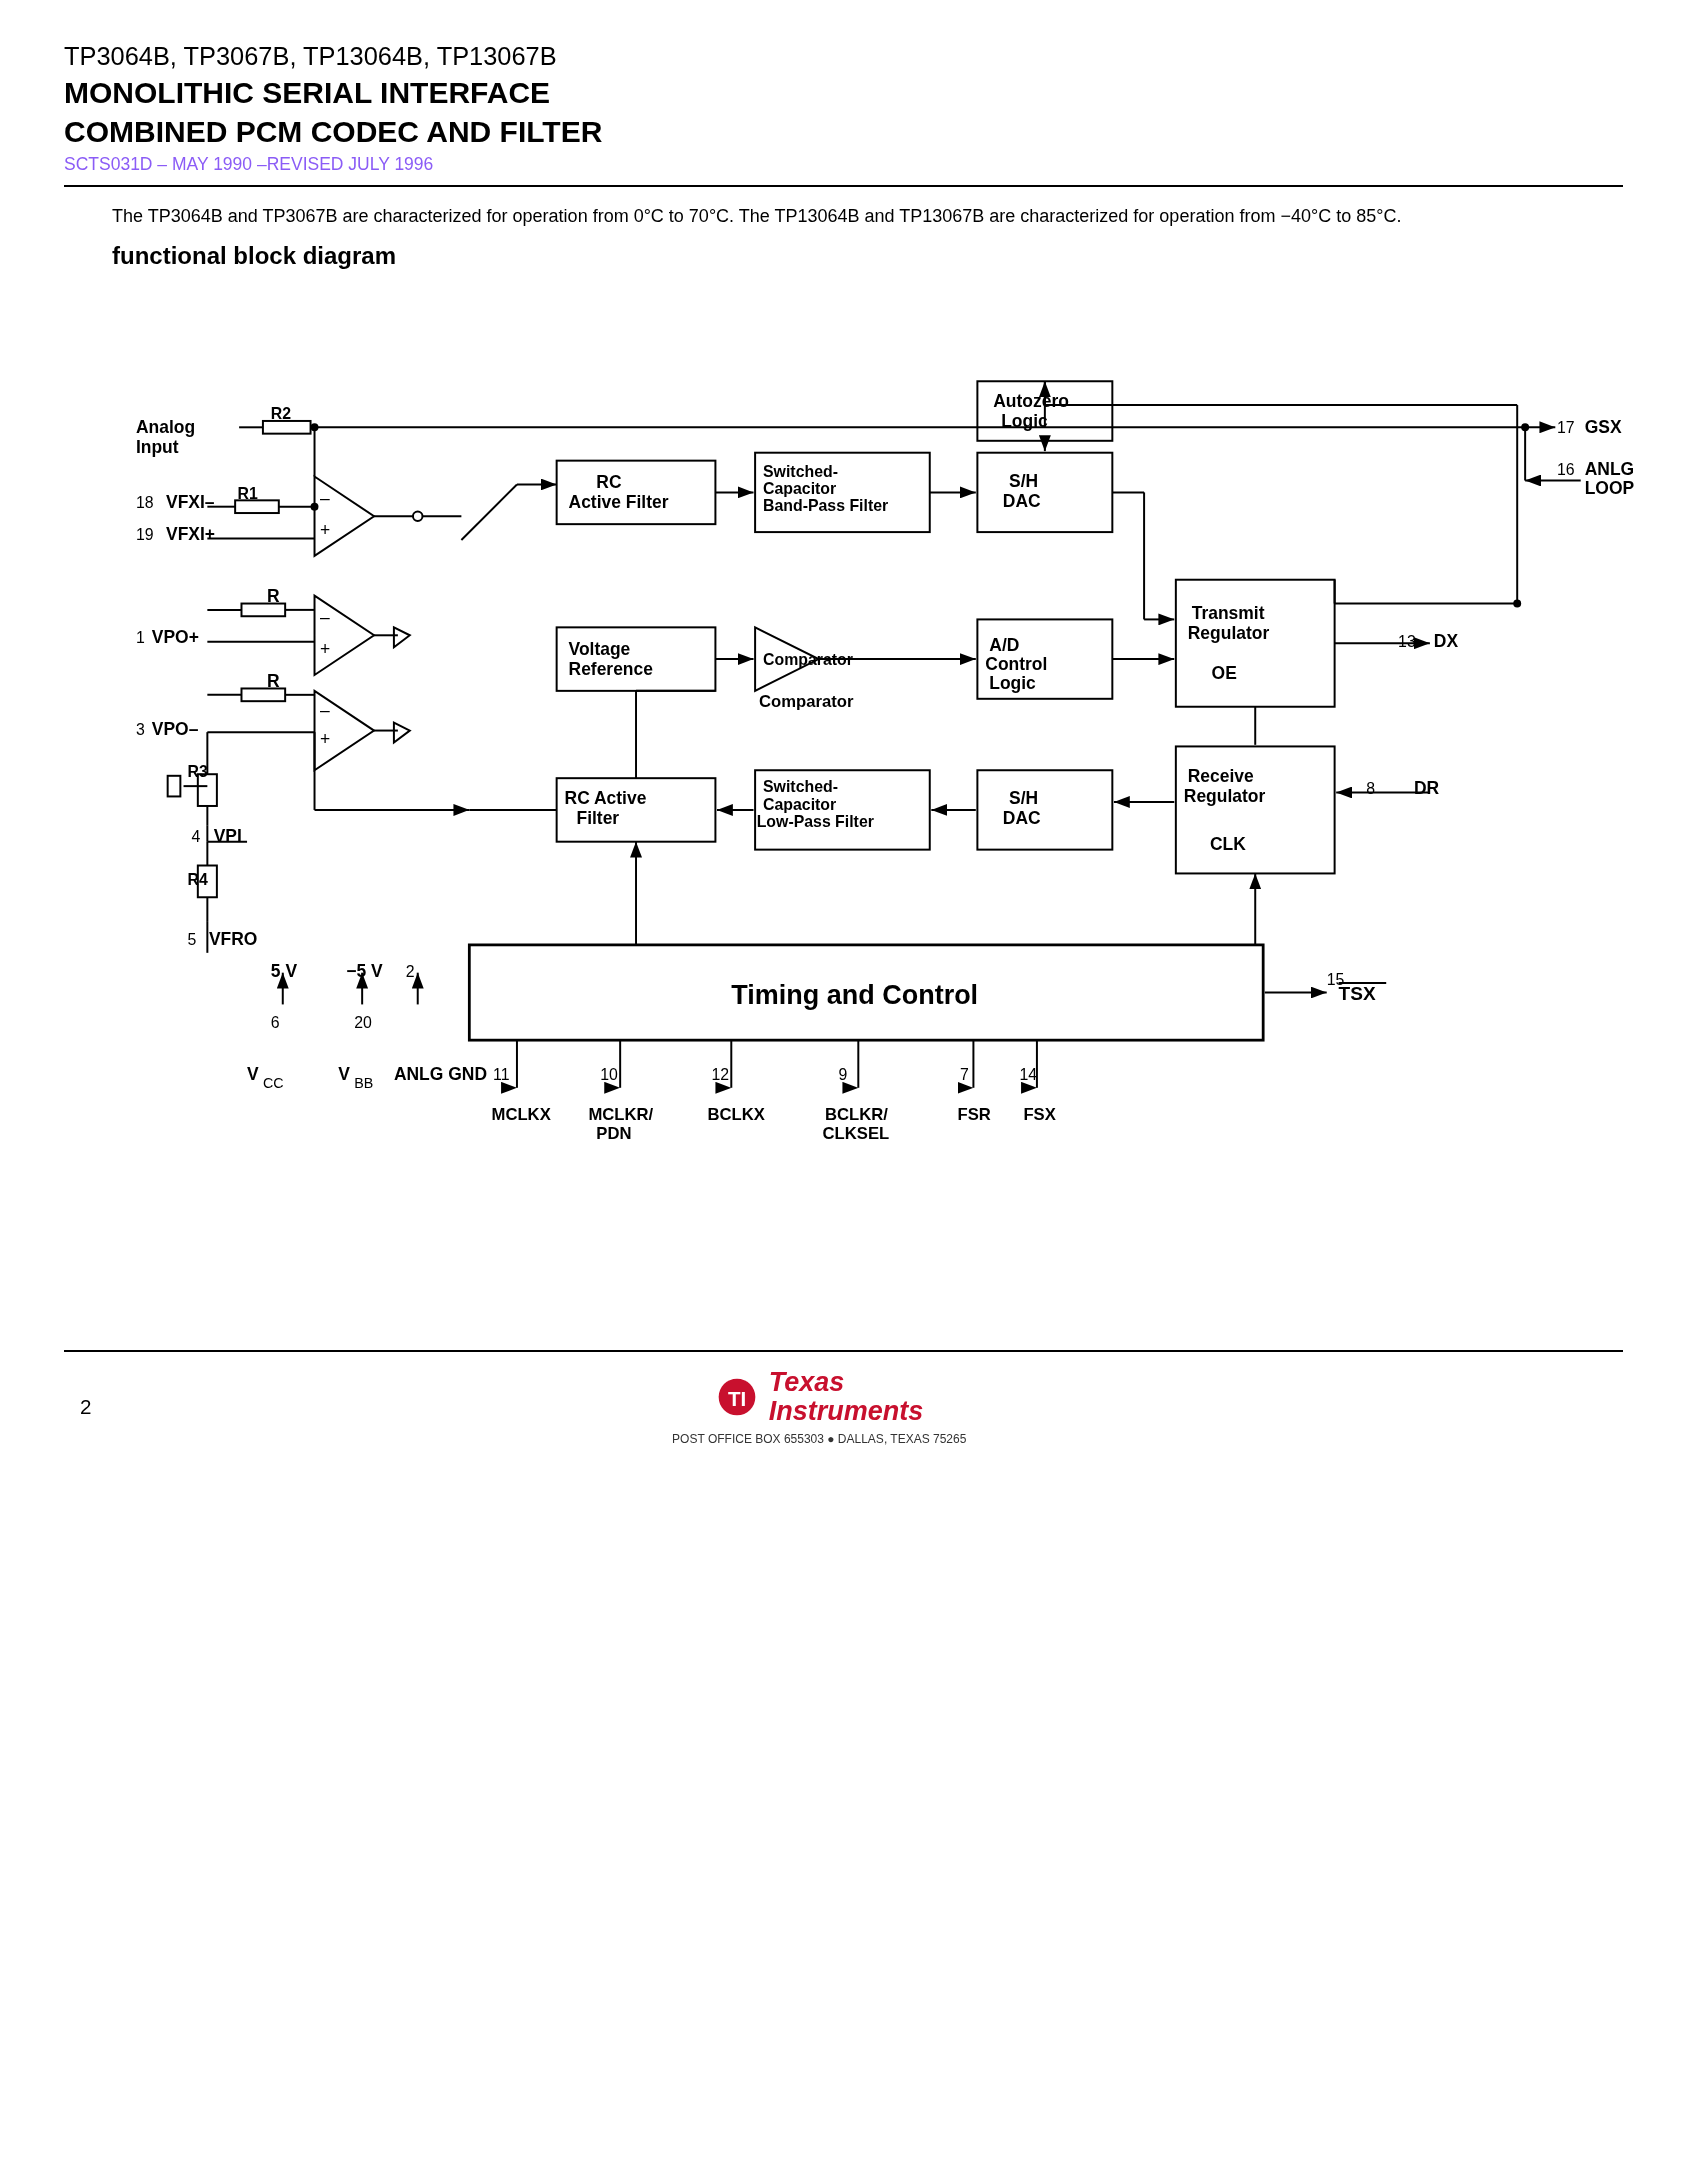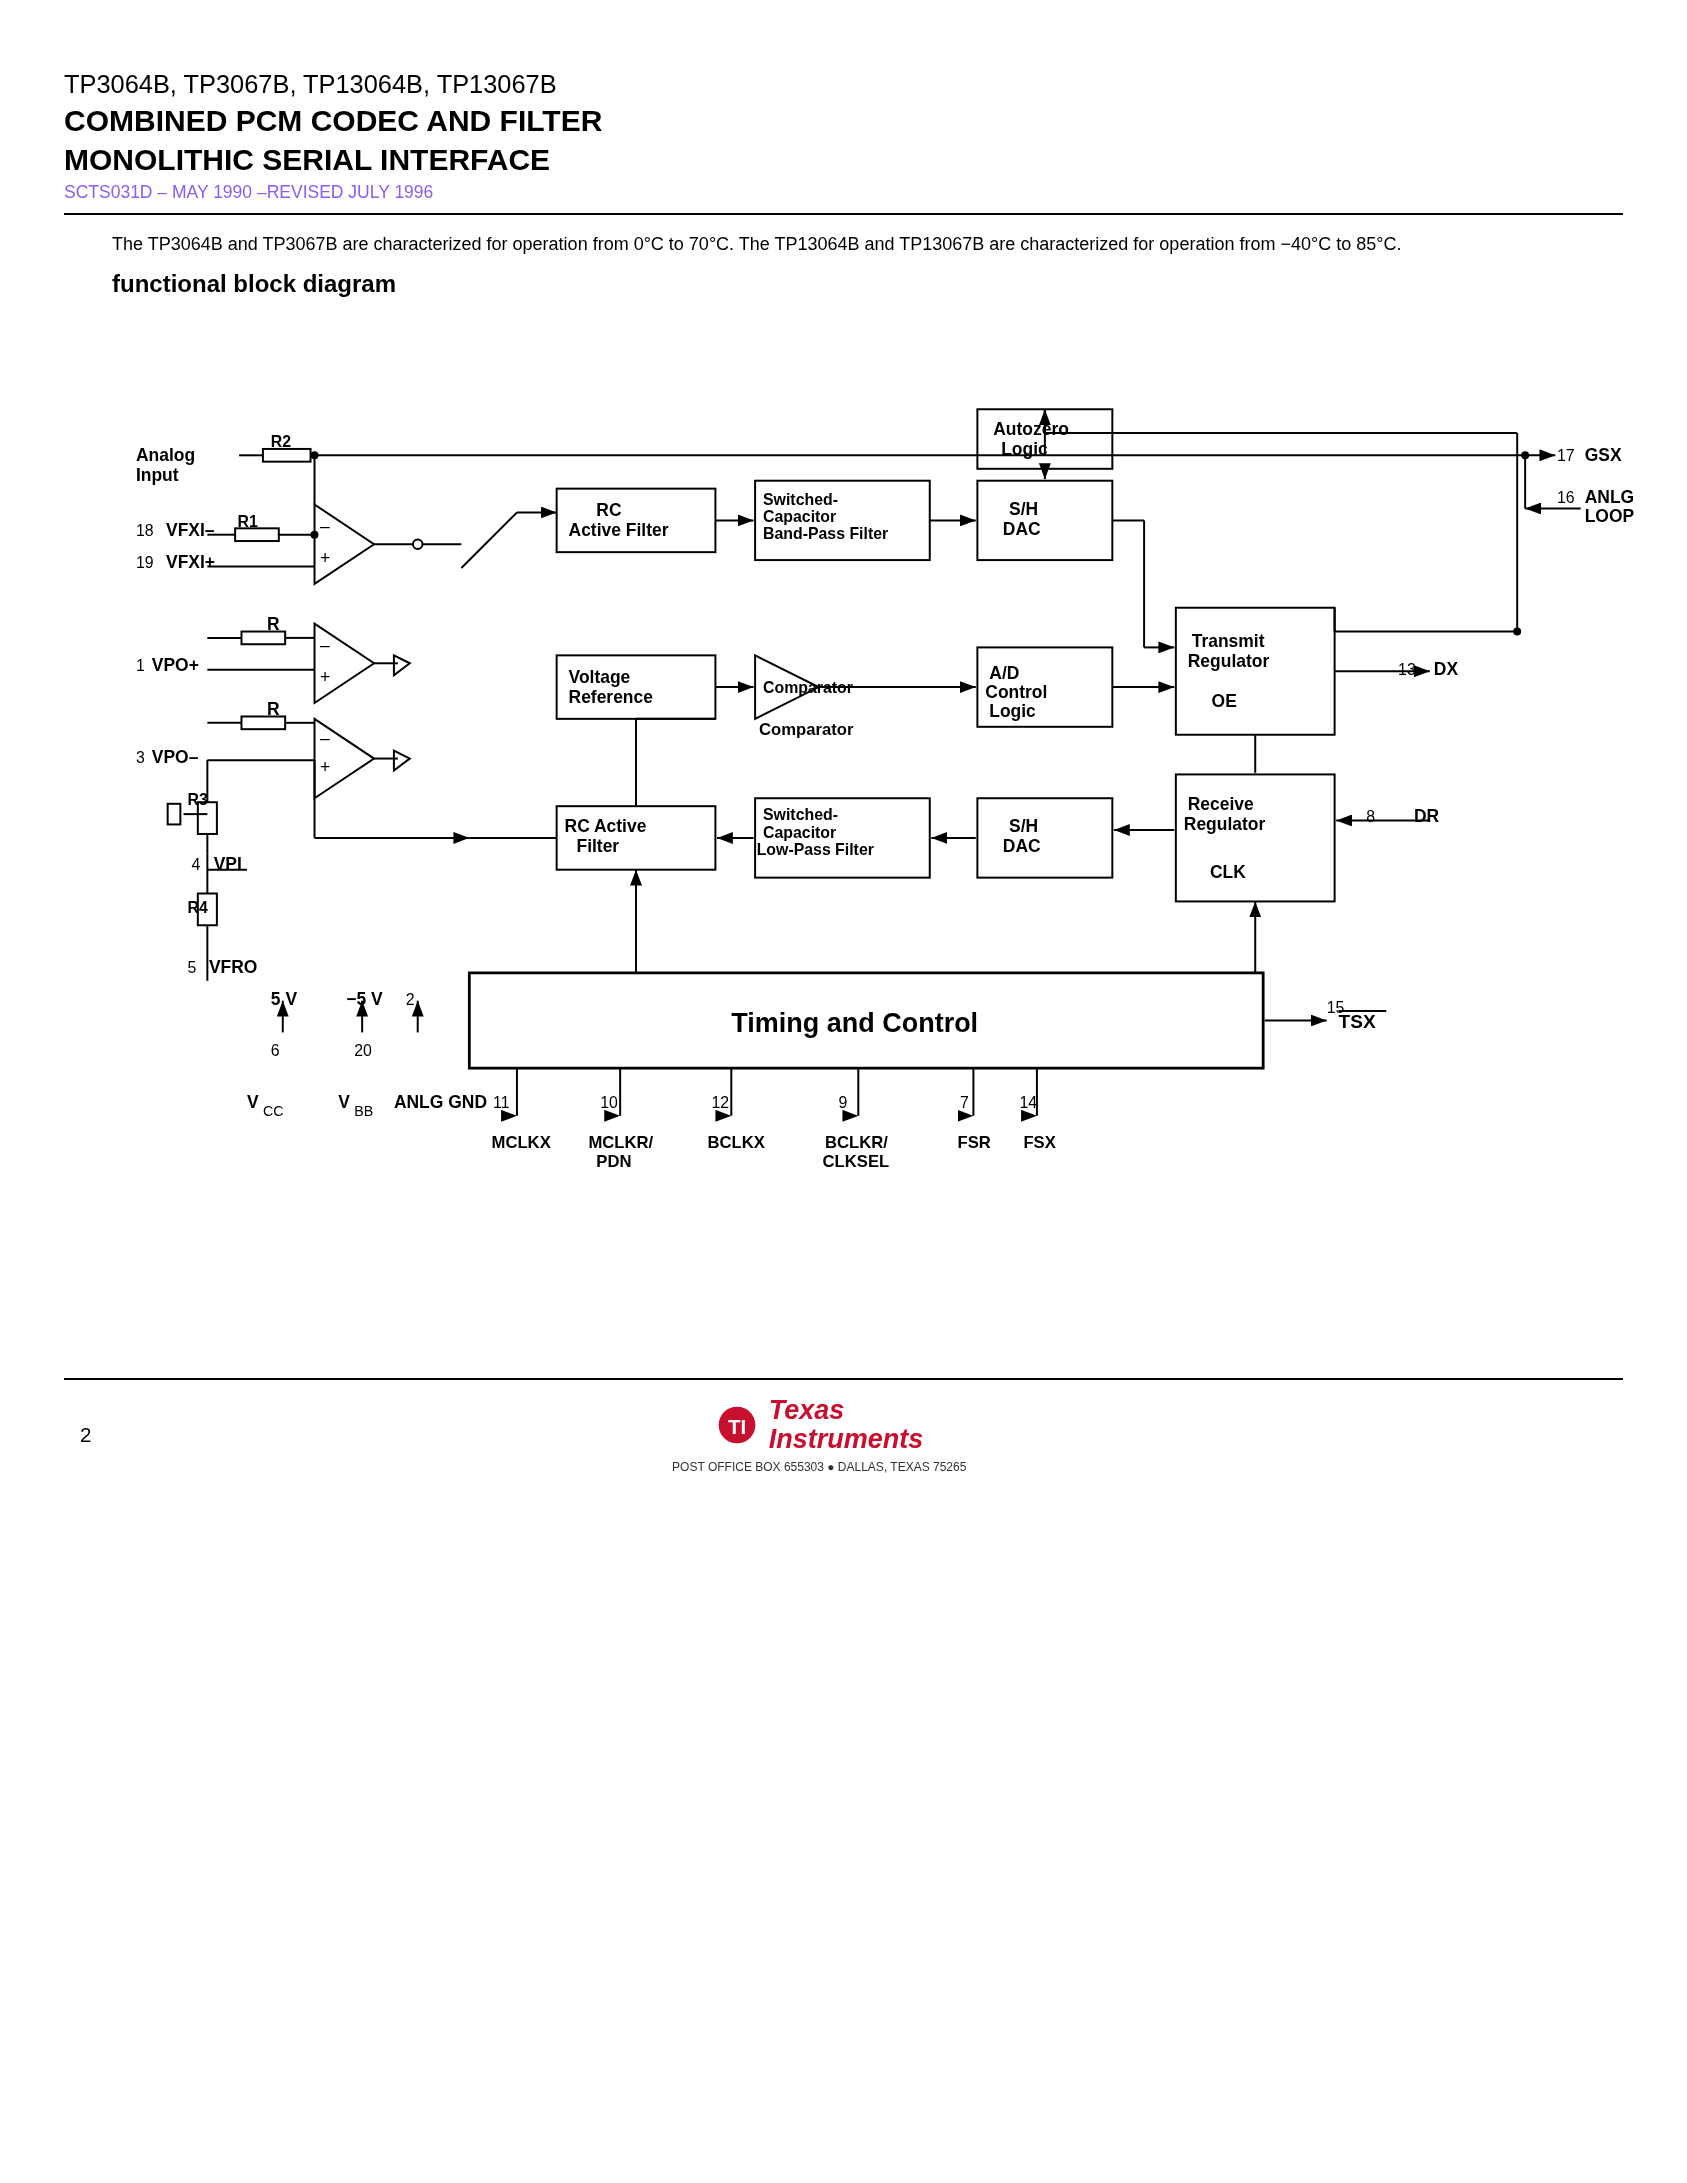--- a/index.html
+++ b/index.html
@@ -7,21 +7,21 @@
       width: 1687px;
       height: 2183px;
       background: #fff;
       font-family: Arial, sans-serif;
       position: relative;
       overflow: hidden;
     }
     .page {
       width: 1687px;
       height: 2183px;
-      padding: 68px 64px;
+      padding: 40px 64px;
       position: relative;
     }
     
     .header-title {
       font-size: 25.4px;
       font-weight: normal;
       line-height: 1.3;
     }
     .header-bold {
       font-size: 30px;
@@ -109,22 +109,22 @@
       line-height: 1.1;
     }
   </style>
 </head>
 <body>
 
 <div class="page">
 
   <div>
     <div class="header-title">TP3064B, TP3067B, TP13064B, TP13067B</div>
+    <div class="header-bold">MONOLITHIC SERIAL INTERFACE</div>
     <div class="header-bold">COMBINED PCM CODEC AND FILTER</div>
-    <div class="header-bold">MONOLITHIC SERIAL INTERFACE</div>
     <div class="header-subtitle">SCTS031D – MAY 1990 –REVISED JULY 1996</div>
     <hr class="header-divider">
   </div>
 
   <p class="intro-text">The TP3064B and TP3067B are characterized for operation from 0°C to 70°C. The TP13064B and TP13067B are characterized for operation from −40°C to 85°C.</p>
 
   <div class="section-title">functional block diagram</div>
 
   <div class="diagram-container">
     <svg class="block-diagram" viewBox="0 0 1980 1300" xmlns="http://www.w3.org/2000/svg">

